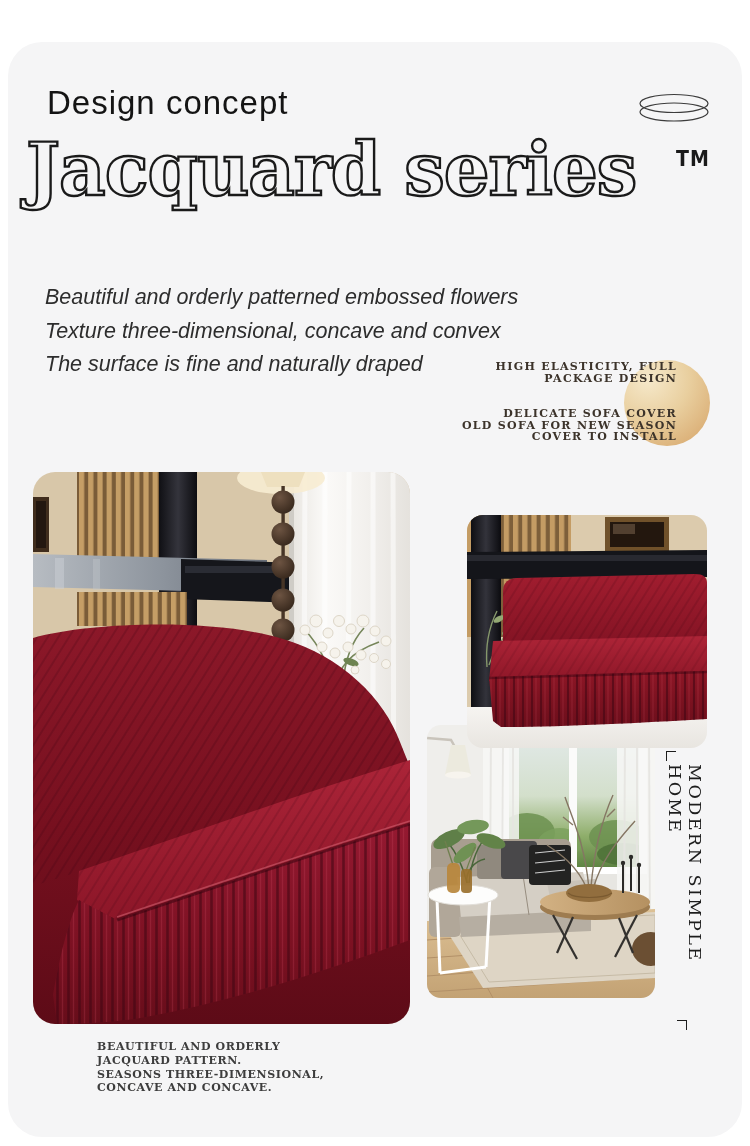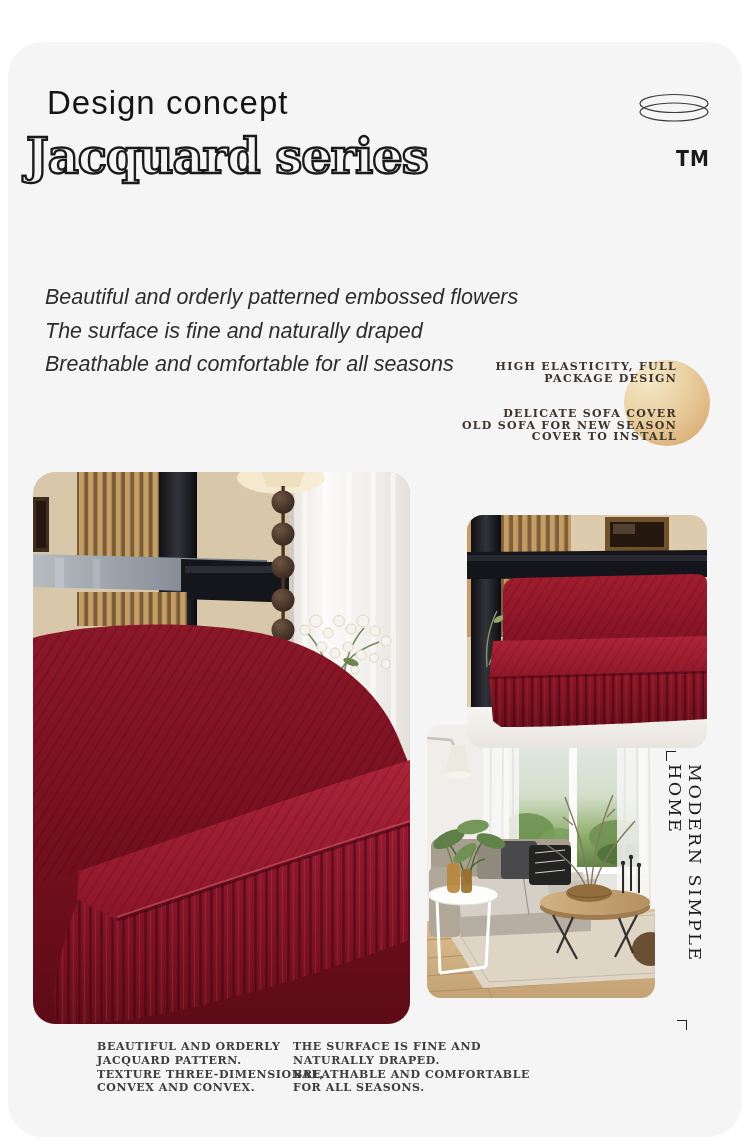--- a/index.html
+++ b/index.html
@@ -2,21 +2,21 @@
 <html><head>
 <meta charset="utf-8">
 <style>
   html,body{margin:0;padding:0;background:#ffffff;}
   #page{position:relative;width:748px;height:1146px;background:#ffffff;overflow:hidden;
         font-family:"Liberation Sans",sans-serif;border-radius:26px;}
   .card{position:absolute;left:8px;top:42px;width:734px;height:1095px;background:#f5f5f6;border-radius:34px;}
   .eyebrow{position:absolute;left:47px;top:84px;font-size:33px;letter-spacing:1px;color:#141414;}
   .rings{position:absolute;left:638px;top:93px;}
   .big-title{position:absolute;left:26px;top:128px;width:700px;font-family:"DejaVu Serif",serif;
-      font-weight:bold;font-size:48px;line-height:1.18;color:#f5f5f6;
+      font-weight:bold;font-size:72px;line-height:1.18;color:#f5f5f6;
       -webkit-text-stroke:2.4px #1a1a1a;letter-spacing:-1px;white-space:nowrap;}
   .tm{position:absolute;left:676px;top:147px;font-family:"DejaVu Sans",sans-serif;font-weight:800;
       font-size:19px;color:#1a1a1a;letter-spacing:1px;transform:scaleY(1.15);}
   .intro{position:absolute;left:45px;top:281px;color:#2d2d2d;font-size:21.5px;line-height:33.5px;font-style:italic;}
   .badge-circle{position:absolute;left:624px;top:360px;width:86px;height:86px;border-radius:50%;
       background:radial-gradient(circle at 28% 22%, #f6e9cb 0%, #e9cf9f 45%, #d5a266 100%);}
   .badge-text{position:absolute;left:420px;top:361px;width:257px;text-align:right;
       font-family:"DejaVu Serif",serif;font-weight:bold;font-size:11px;line-height:11.5px;
       letter-spacing:1.3px;color:#3c332a;}
   .badge-text .grp2{margin-top:24px;}
@@ -49,22 +49,22 @@
       <ellipse cx="36" cy="10.5" rx="34" ry="9" fill="none" stroke="#3c3c3c" stroke-width="1.2"></ellipse>
       <ellipse cx="36" cy="19" rx="34" ry="9" fill="none" stroke="#3c3c3c" stroke-width="1.2"></ellipse>
     </svg>
   </div>
 
   <div class="big-title">Jacquard series</div>
   <div class="tm">TM</div>
 
   <div class="intro">
     <div>Beautiful and orderly patterned embossed flowers</div>
+    <div>Texture three-dimensional, concave and convex</div>
     <div>The surface is fine and naturally draped</div>
-    <div>Breathable and comfortable for all seasons</div>
   </div>
 
   <div class="badge-circle"></div>
   <div class="badge-text">
     <div>HIGH ELASTICITY, FULL</div>
     <div>PACKAGE DESIGN</div>
     <div class="grp2">DELICATE SOFA COVER</div>
     <div>OLD SOFA FOR NEW SEASON</div>
     <div>COVER TO INSTALL</div>
   </div>
@@ -373,22 +373,16 @@
     </svg>
   </div>
 
   <div class="bracket bracket-top"></div>
   <div class="v-tagline">MODERN SIMPLE HOME</div>
   <div class="bracket bracket-bottom"></div>
 
   <div class="caption caption-left">
     <div>BEAUTIFUL AND ORDERLY</div>
     <div>JACQUARD PATTERN.</div>
-    <div>TEXTURE THREE-DIMENSIONAL,</div>
-    <div>CONVEX AND CONVEX.</div>
-  </div>
-  <div class="caption caption-right">
-    <div>THE SURFACE IS FINE AND</div>
-    <div>NATURALLY DRAPED.</div>
-    <div>BREATHABLE AND COMFORTABLE</div>
-    <div>FOR ALL SEASONS.</div>
+    <div>SEASONS THREE-DIMENSIONAL,</div>
+    <div>CONCAVE AND CONCAVE.</div>
   </div>
 </div>
 
 </body></html>

